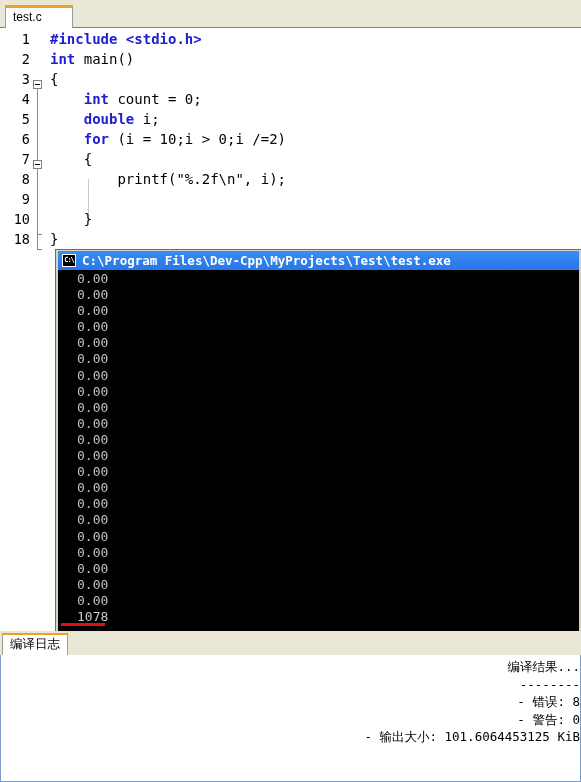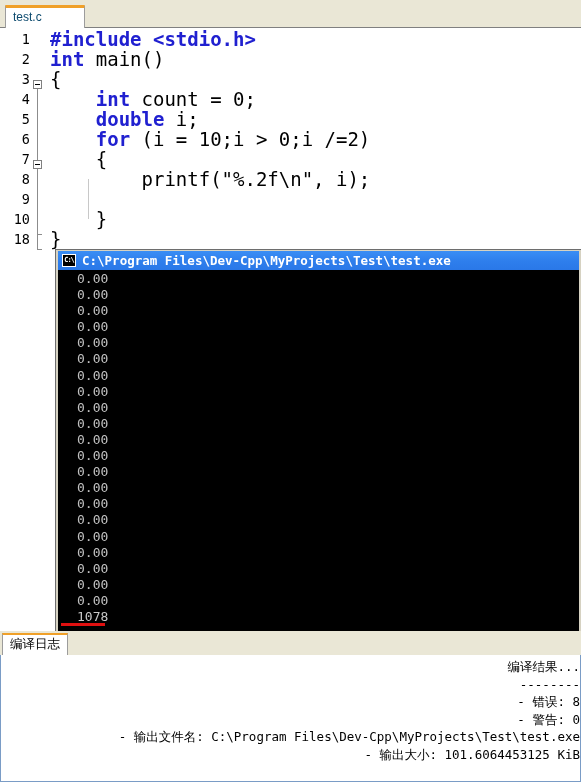--- a/index.html
+++ b/index.html
@@ -13,28 +13,28 @@
   }
   
   #tabbar{
     position:absolute;left:0;top:0;width:581px;height:28px;
     background:#EAE7D6;
     border-bottom:1px solid #808080;
     box-sizing:border-box;
   }
   .edtab{
     position:absolute;left:5px;top:5px;
-    height:23px;width:80px;
+    height:23px;width:68px;
     background:#ffffff;
     border:1px solid #9c9c9c;
     border-bottom:none;
     border-top:3px solid #F0A028;
     box-sizing:border-box;
     font-size:12px;
-    color:#0c4a6e;
+    color:#000000;
     line-height:19px;
     padding-left:7px;
     border-radius:1px 1px 0 0;
   }
   
   #editor{
     position:absolute;left:0;top:29px;width:581px;height:601px;
     background:#ffffff;
     overflow:hidden;
   }
@@ -50,21 +50,21 @@
   }
   .lnum{
     position:absolute;left:0;top:0;width:30px;
     text-align:right;color:#000000;
     font-family:"DejaVu Sans Mono", monospace;
     font-size:13.5px;
   }
   .ctext{
     position:absolute;left:50px;top:0;color:#000000;
     font-family:"DejaVu Sans Mono", monospace;
-    font-size:19px;white-space:pre;
+    font-size:14px;white-space:pre;
   }
   .kw{color:#2020D0;font-weight:bold;}
   .pp{color:#2020D0;font-weight:bold;}
   
   .foldbox{
     position:absolute;left:33px;top:5px;width:9px;height:9px;
     border:1px solid #808080;background:#ffffff;box-sizing:border-box;
   }
   .foldbox:before{
     content:"";position:absolute;left:1px;top:3px;width:5px;height:1px;background:#000;
@@ -239,17 +239,16 @@
     <div class="logtab">
       <span>编译日志</span>
     </div>
   </div>
   <div id="logbody">
     <div id="loglines">
         <div class="logline">编译结果...</div>
         <div class="logline">--------</div>
         <div class="logline">- 错误: 8</div>
         <div class="logline">- 警告: 0</div>
-        <div class="logline">- 输出文件名: C:\Program Files\Dev-Cpp\MyProjects\Test\test.exe</div>
         <div class="logline">- 输出大小: 101.6064453125 KiB</div>
       </div>
   </div>
 </div>
 
 </body></html>

